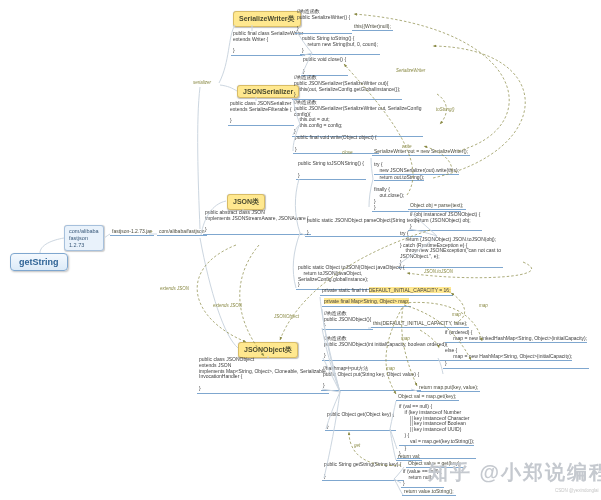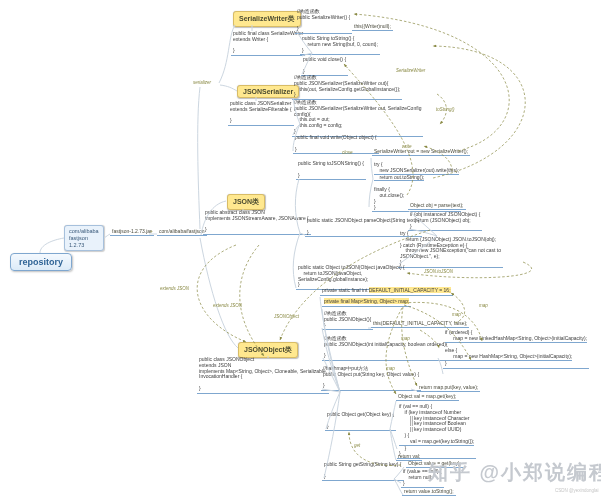--- a/index.html
+++ b/index.html
@@ -101,21 +101,21 @@
       <path marker-end="url(#arr)" d="M402,308 C384,341 380,368 396,394"></path>
       <path marker-end="url(#arr)" d="M455,323 C472,316 464,301 451,293"></path>
       <path marker-end="url(#arr)" d="M420,330 C433,338 438,344 439,348"></path>
       <path marker-end="url(#arr)" d="M401,465 C372,468 349,458 349,432"></path>
     </g>
   </svg>
 
   <div class="wm-zh" style="left:428px;top:459px">知乎 @小郑说编程</div>
   <div class="wm-csdn" style="left:555px;top:488px">CSDN @yexindonglai</div>
 <div class="node root" style="left: 10px; top: 253px;">
-      <div class="ln"><span>repository</span></div>
+      <div class="ln"><span>getString</span></div>
     </div>
     <div class="node pkg" style="left: 64px; top: 225px;">
       <div class="ln"><span>com/alibaba</span></div>
       <div class="ln"><span>fastjson</span></div>
       <div class="ln"><span>1.2.73</span></div>
     </div>
     <div class="node ulabel" style="left: 110px; top: 228px;"><div class="ln"><span>fastjson-1.2.73.jar</span></div></div>
     <div class="node ulabel" style="left: 157px; top: 228px;"><div class="ln"><span>com/alibaba/fastjson</span></div></div>
     <div class="node topic" style="left: 233px; top: 11px;">
       <div class="ln"><span>SerializeWriter类</span></div>

